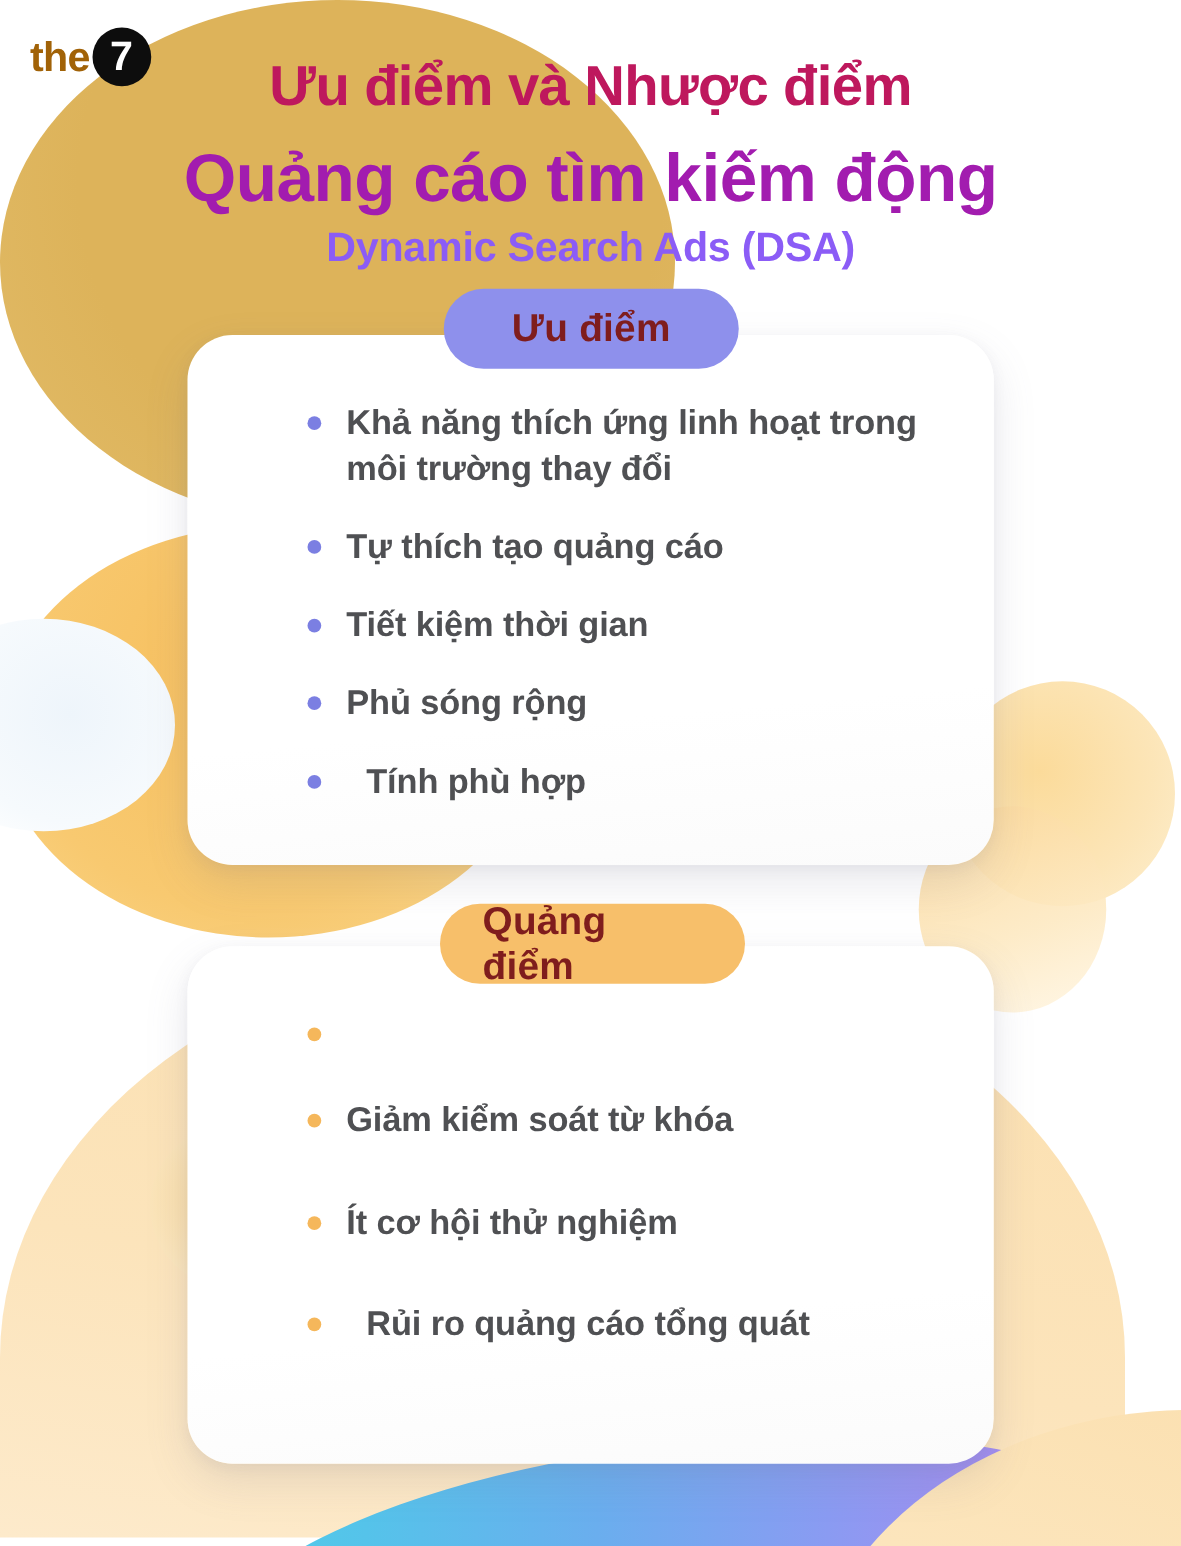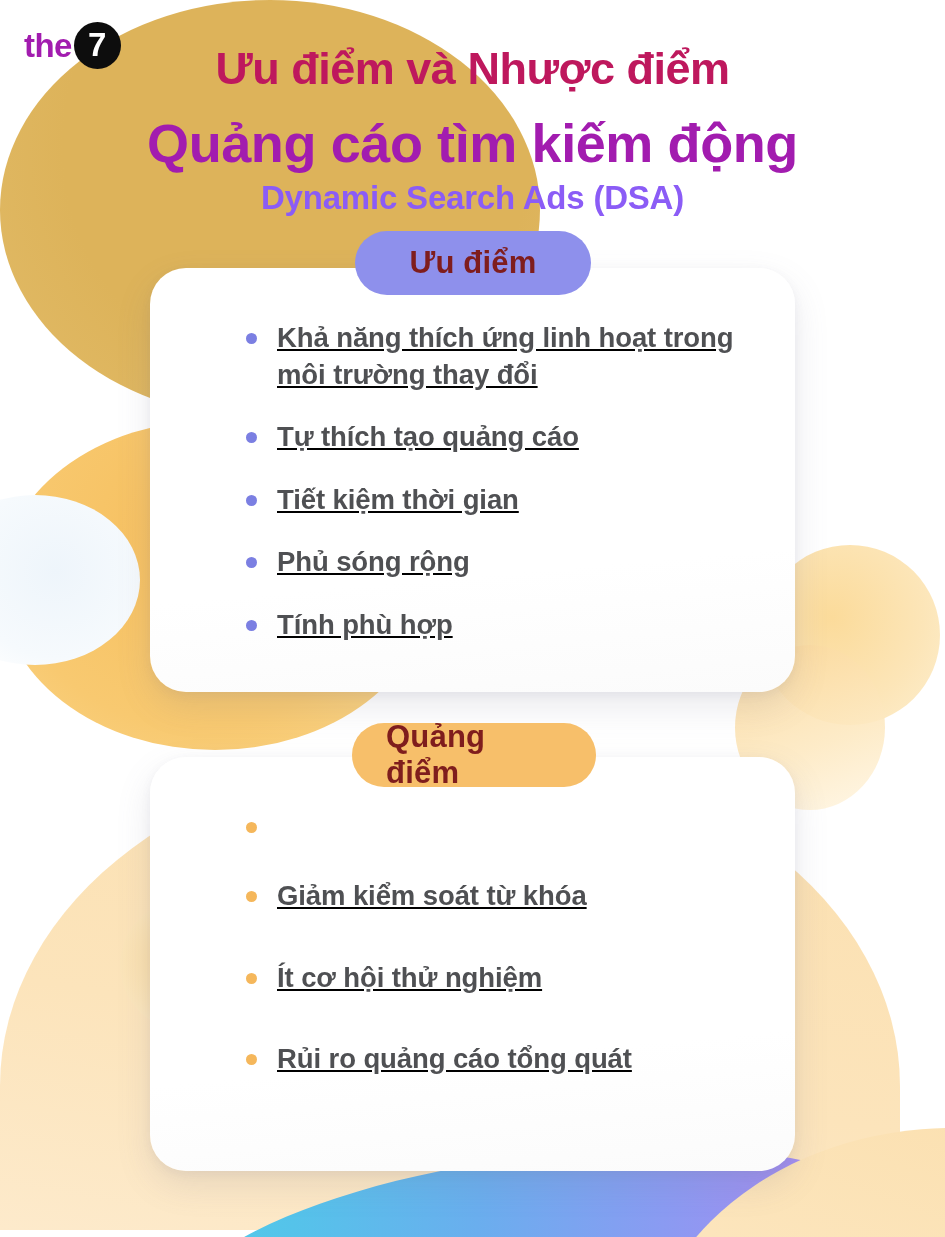--- a/index.html
+++ b/index.html
@@ -119,21 +119,21 @@
     left: 24px;
     top: 22px;
     display: flex;
     align-items: center;
     gap: 2px;
   }
   .logo-word {
     font-family: "Liberation Sans", sans-serif;
     font-size: 33px;
     font-weight: 700;
-    color: #a21caf;
+    color: #a16207;
     letter-spacing: -0.6px;
     line-height: 1;
   }
   .logo-badge {
     width: 47px;
     height: 47px;
     border-radius: 50%;
     background: #0d0d0d;
     color: #ffffff;
     display: flex;
@@ -234,28 +234,27 @@
   }
 
   .bullet-list {
     position: absolute;
     left: 96px;
     right: 42px;
     top: 52px;
     margin: 0;
     padding: 0;
     list-style: none;
-    text-decoration: underline;
   }
   .bullet-item {
     display: flex;
     align-items: flex-start;
     margin-bottom: 28px;
   }
-  .bullet-item:last-child { margin-bottom: 0; }
+  .bullet-item:last-child { margin-bottom: 0; gap: 16px; }
 
   .dot {
     flex: 0 0 auto;
     width: 11px;
     height: 11px;
     border-radius: 50%;
     margin-top: 13px;
     margin-right: 20px;
   }
   .dot-pros { background: #7b7fe2; }

